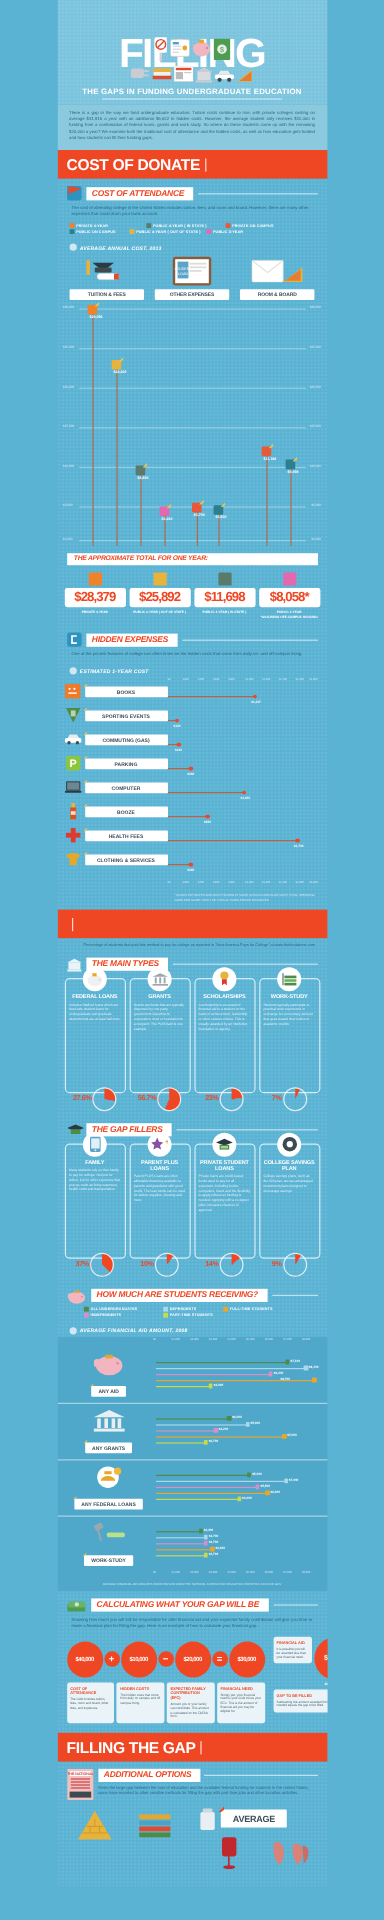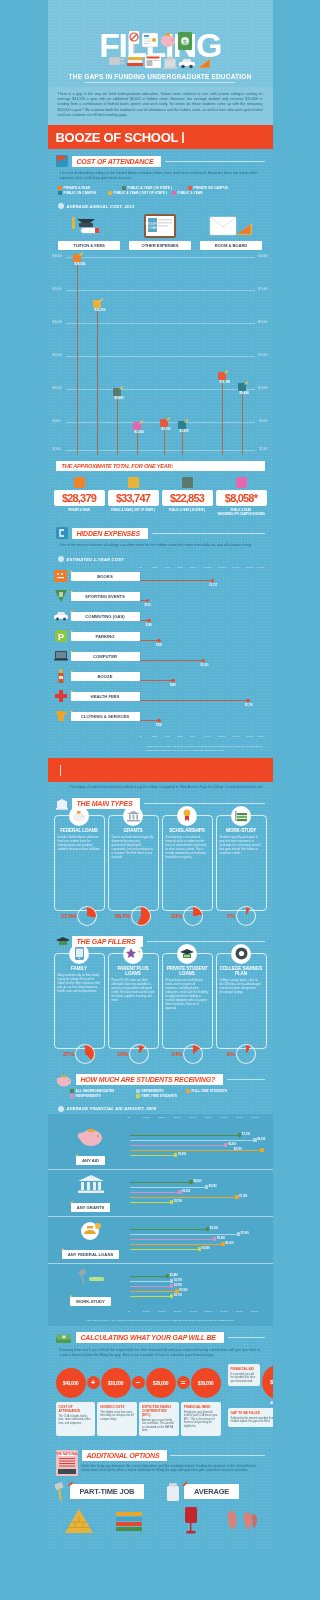--- a/index.html
+++ b/index.html
@@ -245,21 +245,21 @@
     </div>
     <div class="hero-sub">THE GAPS IN FUNDING UNDERGRADUATE EDUCATION</div>
     <div class="hero-sub-rule"></div>
   </div>
 
   <div class="intro">
     <p>There is a gap in the way we fund undergraduate education. Tuition costs continue to rise, with private colleges costing on average $31,915 a year with an additional $6,622 in hidden costs. However, the average student only receives $11,000 in funding from a combination of federal loans, grants and work study. So where do these students come up with the remaining $20,000 a year? We examine both the traditional cost of attendance and the hidden costs, as well as how education gets funded and how students can fill their funding gaps.</p>
   </div>
 
   <div class="sec-bar">
-    <span>BOOZE OF SCHOOL</span><span class="bar-tick"></span>
+    <span>COST OF DONATE</span><span class="bar-tick"></span>
   </div>
 
   <div class="sec-wrap">
 
     <div class="sub-head">
       <span class="badge">
         <svg width="12" height="12" viewBox="0 0 12 12">
             <polygon points="0,0 12,2 0,7" fill="#ef4723"></polygon>
             <rect x="0" y="0" width="1.2" height="12" fill="#2f93bf"></rect>
           </svg>
@@ -401,26 +401,26 @@
 
     <div class="tot-head">THE APPROXIMATE TOTAL FOR ONE YEAR:</div>
     <div class="totals">
       <div class="tot">
           <div class="sw" style="background:#f0822a"></div>
           <div class="amt">$28,379</div>
           <div class="cap2">PRIVATE 4-YEAR</div>
         </div>
       <div class="tot">
           <div class="sw" style="background:#e8b33a"></div>
-          <div class="amt">$33,747</div>
+          <div class="amt">$25,892</div>
           <div class="cap2">PUBLIC 4-YEAR ( OUT OF STATE )</div>
         </div>
       <div class="tot">
           <div class="sw" style="background:#5a7a6b"></div>
-          <div class="amt">$22,853</div>
+          <div class="amt">$11,698</div>
           <div class="cap2">PUBLIC 4-YEAR ( IN STATE )</div>
         </div>
       <div class="tot">
           <div class="sw" style="background:#e468b0"></div>
           <div class="amt">$8,058*</div>
           <div class="cap2" style="white-space:pre-line">PUBLIC 2-YEAR
 *ASSUMING OFF-CAMPUS HOUSING</div>
         </div>
     </div>
 
@@ -1000,20 +1000,23 @@
           </div>
         </div>
         <div class="cc" style="margin-top:3px">
             <h5>GAP TO BE FILLED</h5>
             <p>Subtracting the amount awarded from the amount needed equals the gap to be filled.</p>
           </div>
       </div>
     </div>
   </div>
 
+  <div class="sec-bar">
+    <span>FILLING THE GAP</span><span class="bar-tick"></span>
+  </div>
 
   <div class="fg-wrap">
     <div class="opt-head">
       <span>
         <svg width="22" height="26" viewBox="0 0 22 26">
             <rect x="0" y="0" width="22" height="26" rx="1" fill="#f2c0c0"></rect>
             <rect x="2" y="2" width="18" height="4" fill="#fff"></rect>
             <text x="11" y="5.2" font-size="3" text-anchor="middle" fill="#c44" font-family="Liberation Sans" font-weight="bold">THE NATIONAL</text>
             <g fill="#c44">
               <rect x="3" y="8" width="16" height="1"></rect>
@@ -1029,29 +1032,20 @@
           <span class="sub-title">ADDITIONAL OPTIONS</span>
           <span class="sub-rule"></span>
         </div>
         <div style="font-size:3.4px;line-height:4.8px;color:#2a6c85;padding-top:3px">Given the large gap between the cost of education and the available federal funding for students in the United States, some have resorted to other creative methods for filling the gap with part-time jobs and other lucrative activities.</div>
       </div>
     </div>
 
     <div class="quad">
 
       <div class="q">
-        <div class="q-title">
-          <span>
-              <svg width="14" height="20" viewBox="0 0 14 20">
-                <rect x="2" y="1" width="8" height="6" rx="1" fill="#c9ccd1" transform="rotate(-20 6 4)"></rect>
-                <rect x="6" y="7" width="2" height="12" fill="#e8b33a" transform="rotate(-8 7 13)"></rect>
-              </svg>
-            </span>
-          <span class="big-lbl">PART-TIME JOB</span>
-        </div>
         <div class="items">
           <div class="item">
               <div class="art">
                 <svg width="30" height="26" viewBox="0 0 30 26">
                   <polygon points="15,1 29,25 1,25" fill="#e8b33a"></polygon>
                   <g stroke="#c99a2a" stroke-width=".8">
                     <line x1="8" y1="14" x2="22" y2="14"></line>
                     <line x1="4.5" y1="19.5" x2="25.5" y2="19.5"></line>
                     <line x1="15" y1="8" x2="15" y2="14"></line>
                     <line x1="11" y1="14" x2="11" y2="19.5"></line>

